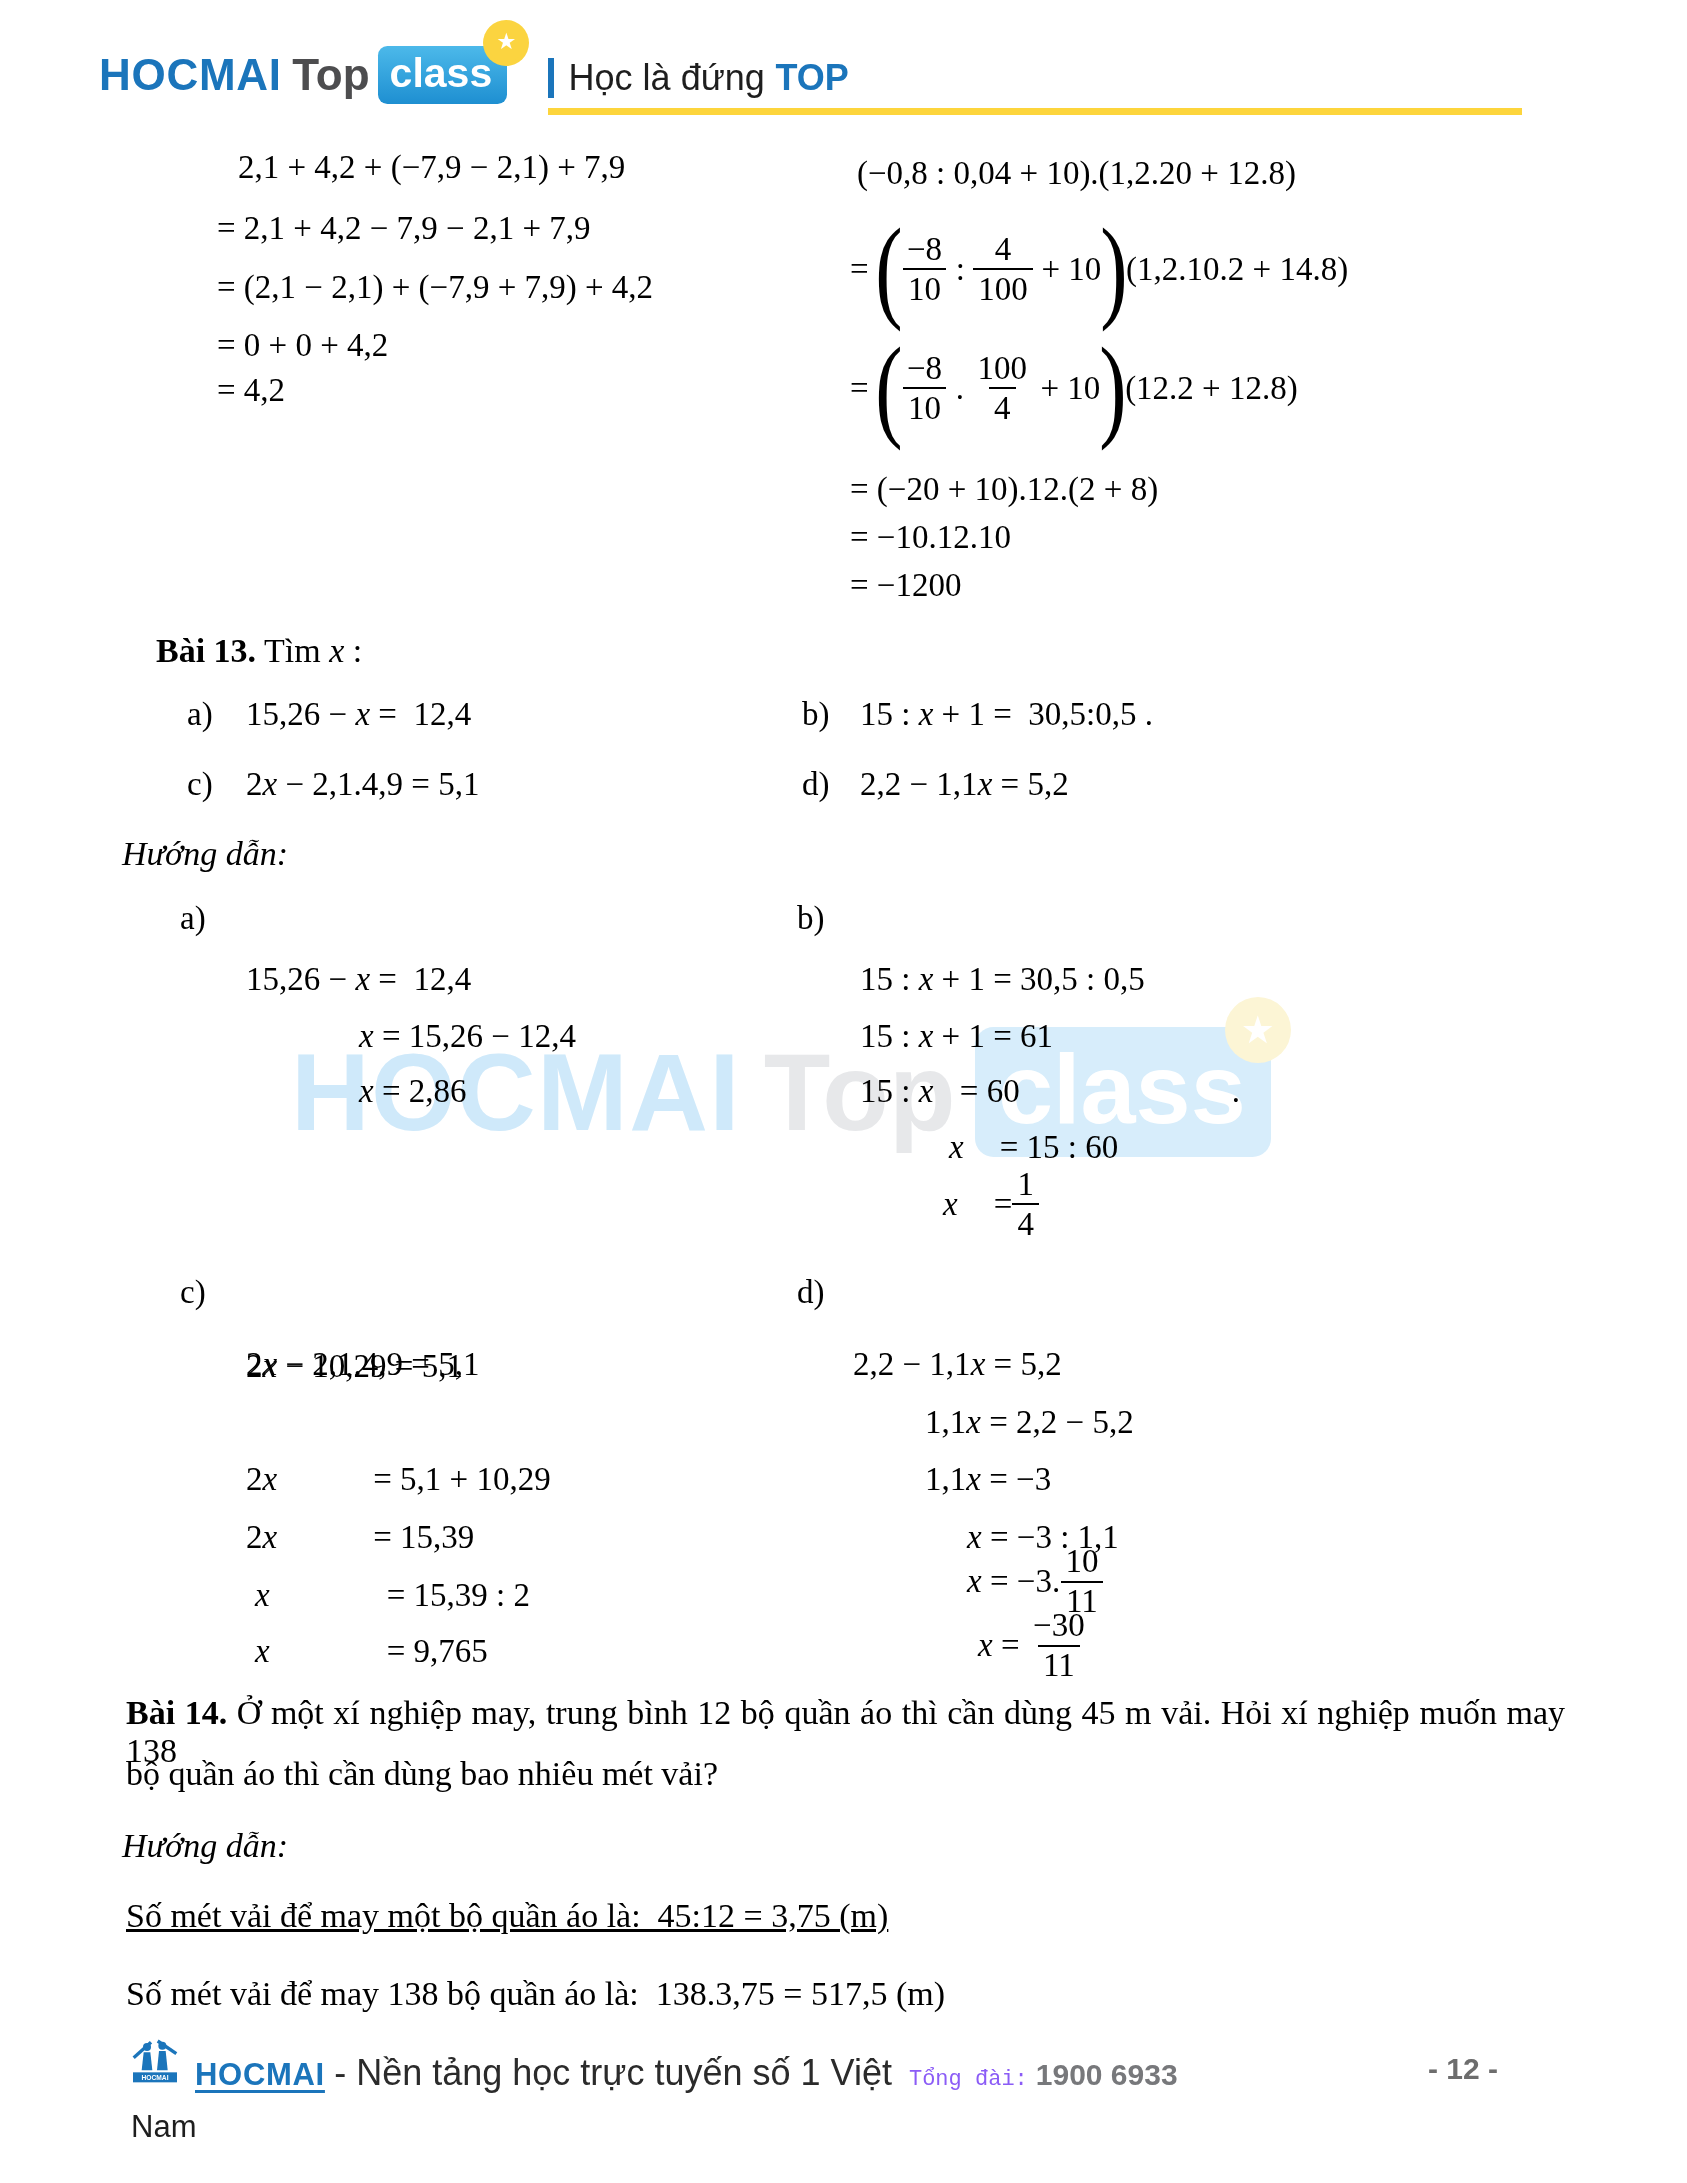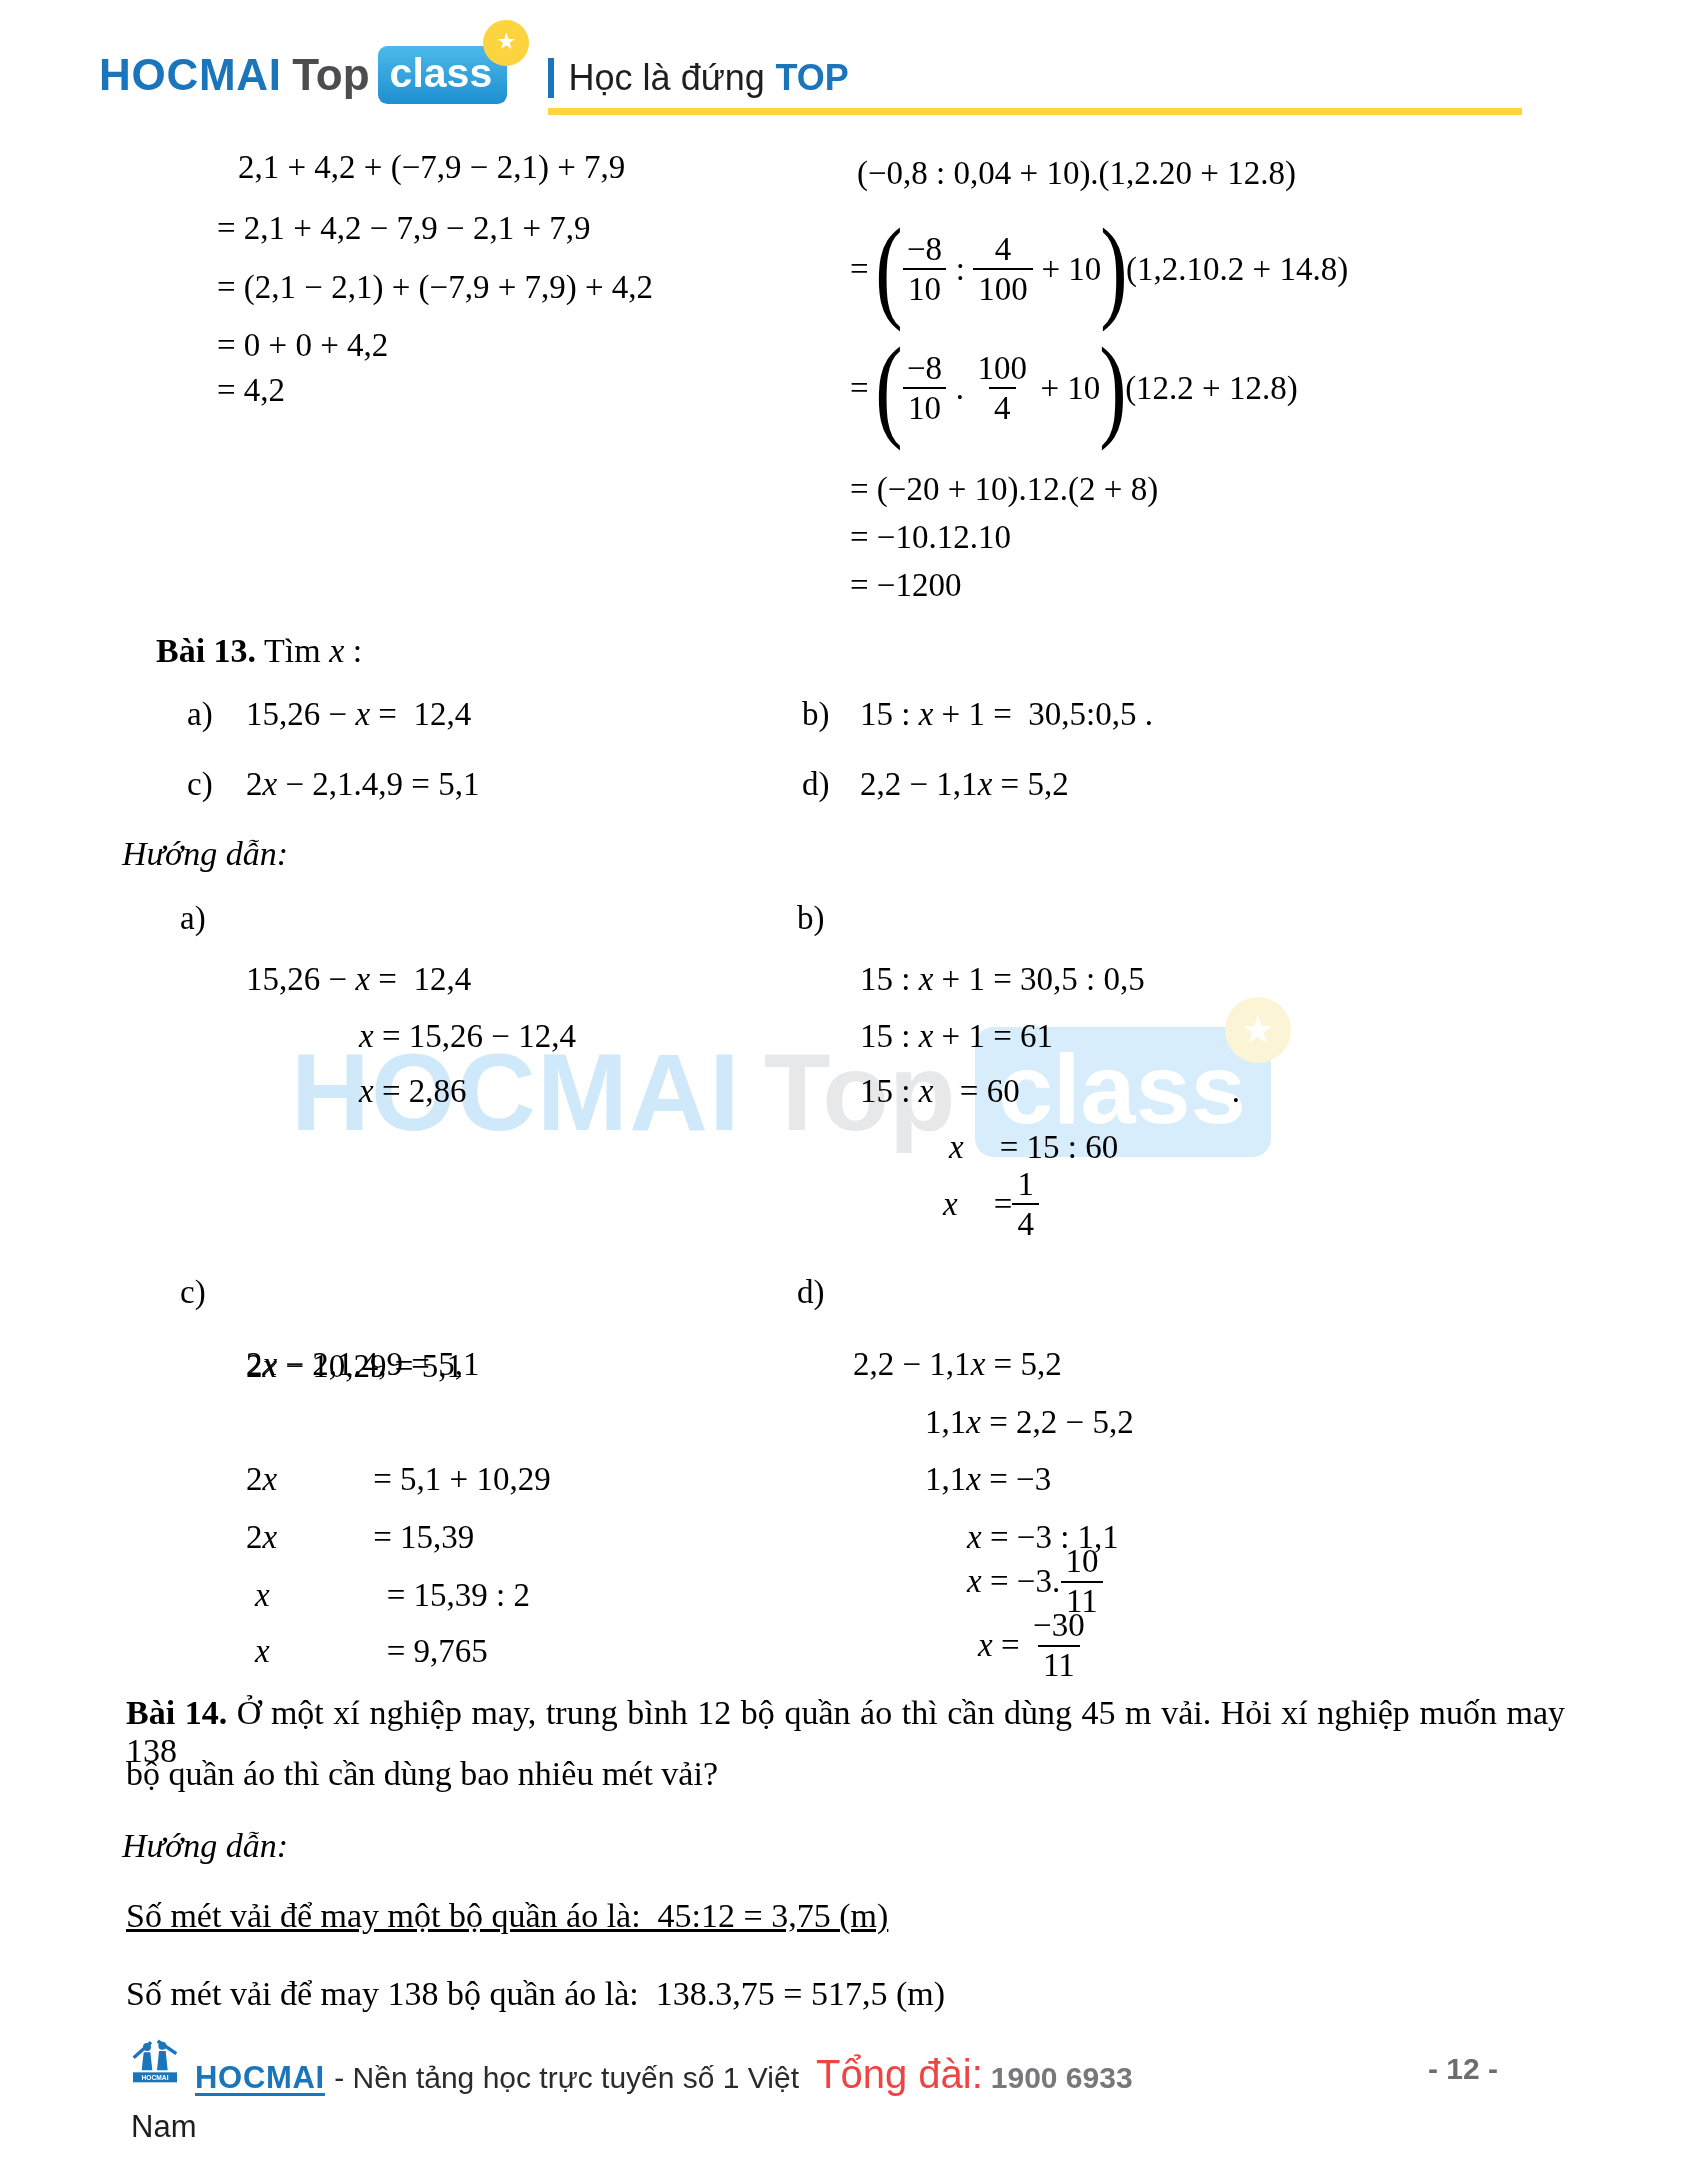--- a/index.html
+++ b/index.html
@@ -42,22 +42,22 @@
   .wm-classbox{position:relative;margin-left:20px;background:#d7edfb;border-radius:18.5px;padding:5.3px 25px 10.6px 22.5px;}
   .wm-class{color:#ffffff;font-weight:bold;font-size:99px;}
   .wm-badge{position:absolute;right:-20px;top:-30px;width:66px;height:66px;border-radius:50%;
       background:#fcf5d5;display:flex;align-items:center;justify-content:center;}
   .wm-badge .st{color:#ffffff;font-size:38px;line-height:1;}
   .z{z-index:1;}
   
   .ft-row{left:195px;top:2052px;display:flex;align-items:baseline;}
   .ft-brand{color:#1b75bb;font-weight:bold;font-size:31px;text-decoration:underline;
       text-decoration-thickness:2.6px;text-underline-offset:5.3px;letter-spacing:0.7px;}
-  .ft-dark{color:#2b2b2b;font-size:30px;margin-left:9.3px;white-space:pre;}
-  .ft-grey{color:#ef4444;font-size:40px;margin-left:17px;white-space:pre;}
+  .ft-dark{color:#2b2b2b;font-size:36px;margin-left:9.3px;white-space:pre;}
+  .ft-grey{color:#8b5cf6;font-size:22px;margin-left:17px;white-space:pre;font-family:Liberation Mono, monospace;}
   .ft-greyb{color:#77787b;font-size:30px;font-weight:bold;margin-left:8px;white-space:pre;}
   .ft-page{left:1428px;top:2052px;color:#6d6d6d;font-size:30px;font-weight:bold;white-space:pre;}
   .ft-nam{left:131px;top:2109px;color:#1e1e1e;font-size:31px;}
 </style>
 </head>
 <body>
 
 <header>
   <div class="abs logo">
     <span class="lg-hocmai">HOCMAI</span>

